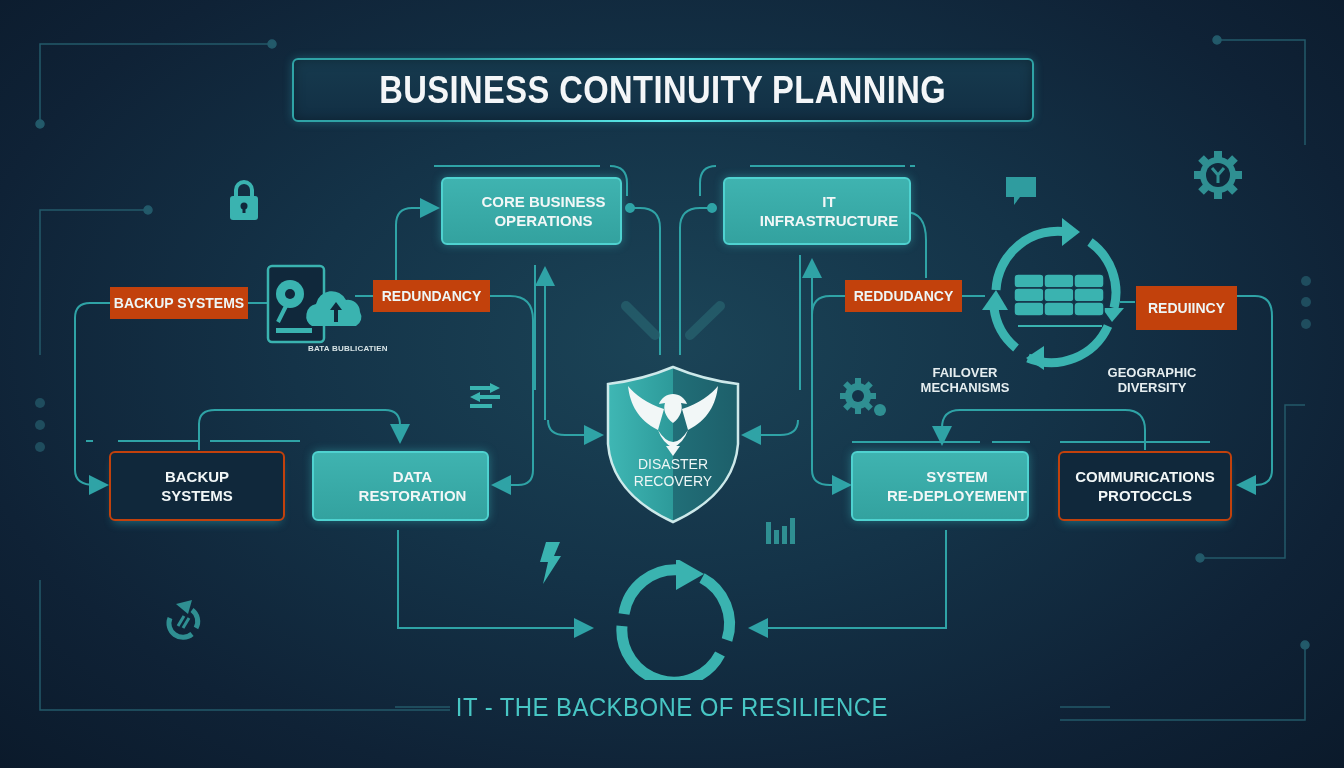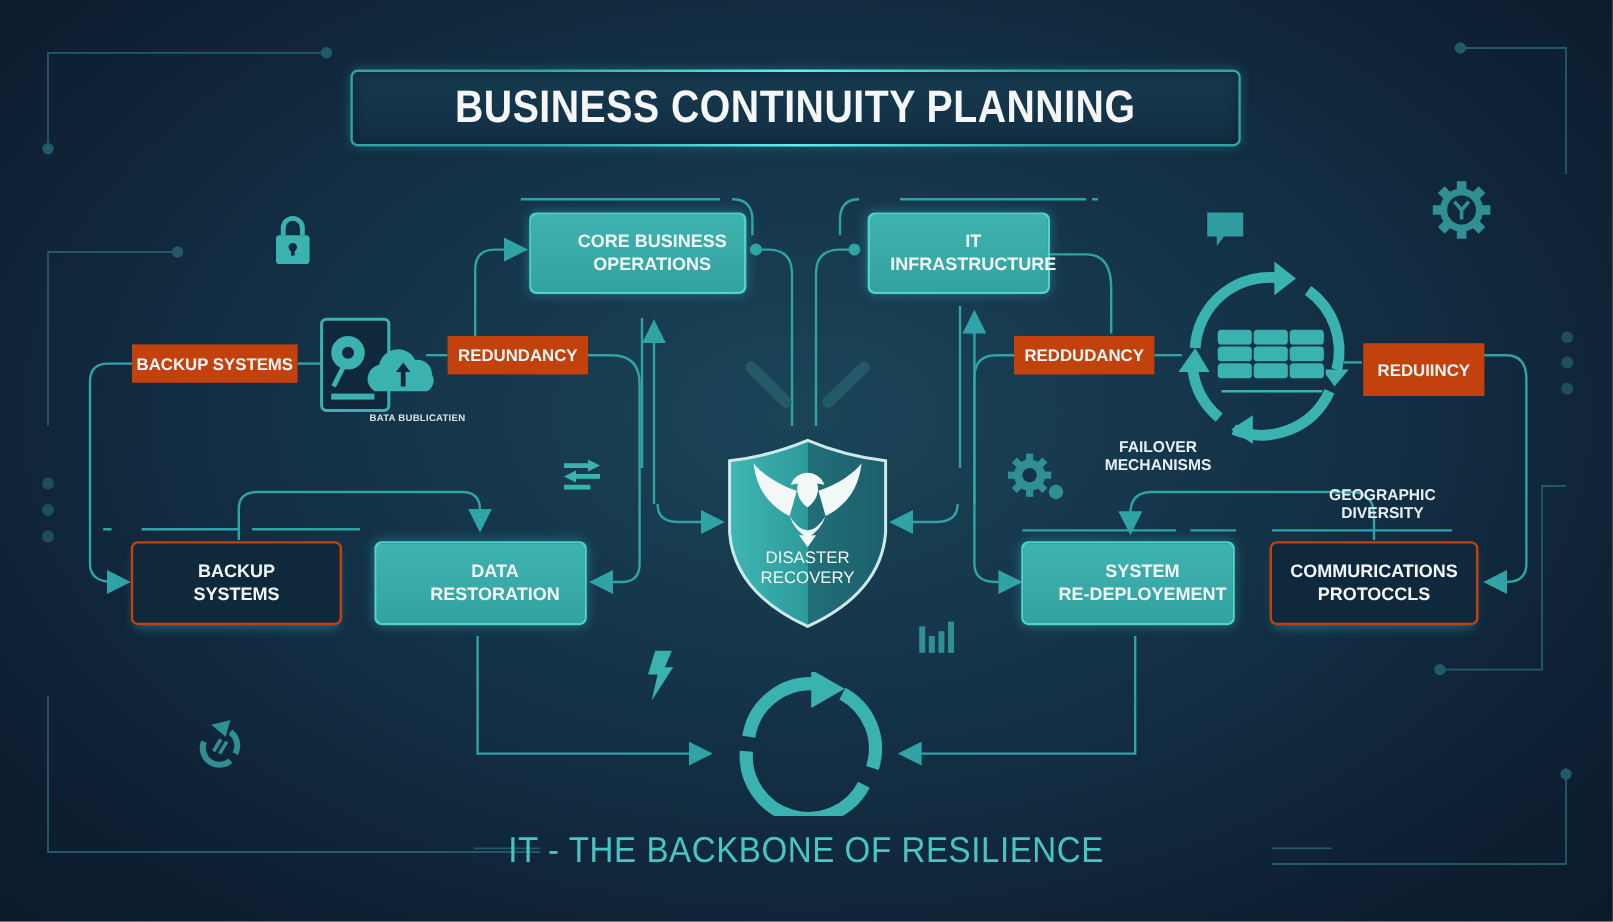--- a/index.html
+++ b/index.html
@@ -14,21 +14,21 @@
   .title-box:before{top:-2px}.title-box:after{bottom:-2px}
   .title{font-weight:700;font-size:38px;letter-spacing:.5px;color:#f4f6f8;transform:scaleX(.86);white-space:nowrap;}
   .card{position:absolute;box-sizing:border-box;display:flex;align-items:center;justify-content:center;text-align:center;
     font-weight:700;font-size:15px;line-height:19px;color:#f2f7f7;border-radius:6px;}
   .card.solid{background:linear-gradient(180deg,#3fb3b0,#33a29f);border:2px solid #4fd2d0;box-shadow:0 0 10px rgba(70,220,220,.35);padding-left:24px;}
   .card.outline{background:#10283b;border:2px solid #c2410c;box-shadow:0 6px 10px -4px rgba(60,220,230,.35);}
   .tag{position:absolute;box-sizing:border-box;background:#c2410c;display:flex;align-items:center;justify-content:center;
     font-weight:700;font-size:14px;color:#eef6f6;}
   .lbl{position:absolute;font-weight:700;font-size:13px;line-height:15px;text-align:center;color:#e6eef0;}
   .tiny{position:absolute;font-size:8px;font-weight:700;color:#d8e4e6;letter-spacing:.2px;}
-  .footer{position:absolute;left:0;width:1344px;top:692px;text-align:center;font-size:30px;color:#48c6c4;letter-spacing:.5px;}
+  .footer{position:absolute;left:0;width:1344px;top:692px;text-align:center;font-size:26px;color:#48c6c4;letter-spacing:.5px;}
   .footer span{display:inline-block;transform:scaleX(.92);}
   .icon{position:absolute;}
   .shield-text{position:absolute;left:608px;top:456px;width:130px;text-align:center;font-weight:400;font-size:14px;line-height:17px;color:#eef6f6;}
 </style>
 </head>
 <body>
 
 <svg class="lines" viewBox="0 0 1344 768">
   <defs>
     <marker id="ar" markerWidth="10" markerHeight="10" refX="8" refY="5" orient="auto">
@@ -101,55 +101,55 @@
 <div class="title-box">
   <div class="title">BUSINESS CONTINUITY PLANNING</div>
 </div>
 
 <div class="card solid" style="left:441px;top:177px;width:181px;height:68px;">
   <div>
       <div>CORE BUSINESS</div>
       <div>OPERATIONS</div>
     </div>
 </div>
-<div class="card solid" style="left:723px;top:177px;width:152px;height:68px;align-items:center;">
+<div class="card solid" style="left:723px;top:177px;width:188px;height:68px;align-items:center;">
   <div>
       <div>IT</div>
       <div>INFRASTRUCTURE</div>
     </div>
 </div>
 
 <div class="tag" style="left:110px;top:287px;width:138px;height:32px;">BACKUP SYSTEMS</div>
 <div class="tag" style="left:373px;top:280px;width:117px;height:32px;">REDUNDANCY</div>
 <div class="tag" style="left:845px;top:280px;width:117px;height:32px;">REDDUDANCY</div>
 <div class="tag" style="left:1136px;top:286px;width:101px;height:44px;">REDUIINCY</div>
 
 <div class="tiny" style="left:308px;top:344px;">BATA BUBLICATIEN</div>
 <div class="lbl" style="left:905px;top:365px;width:120px;">
   <div>FAILOVER</div>
   <div>MECHANISMS</div>
 </div>
-<div class="lbl" style="left:1092px;top:365px;width:120px;margin-top:40px;">
+<div class="lbl" style="left:1092px;top:365px;width:120px;">
   <div>GEOGRAPHIC</div>
   <div>DIVERSITY</div>
 </div>
 
 <div class="card outline" style="left:109px;top:451px;width:176px;height:70px;">
   <div>
       <div>BACKUP</div>
       <div>SYSTEMS</div>
     </div>
 </div>
 <div class="card solid" style="left:312px;top:451px;width:177px;height:70px;">
   <div>
       <div>DATA</div>
       <div>RESTORATION</div>
     </div>
 </div>
-<div class="card solid" style="left:851px;top:451px;width:178px;height:70px;">
+<div class="card solid" style="left:851px;top:451px;width:178px;height:70px;justify-content:flex-end;">
   <div>
       <div>SYSTEM</div>
       <div>RE-DEPLOYEMENT</div>
     </div>
 </div>
 <div class="card outline" style="left:1058px;top:451px;width:174px;height:70px;">
   <div>
       <div>COMMURICATIONS</div>
       <div>PROTOCCLS</div>
     </div>

